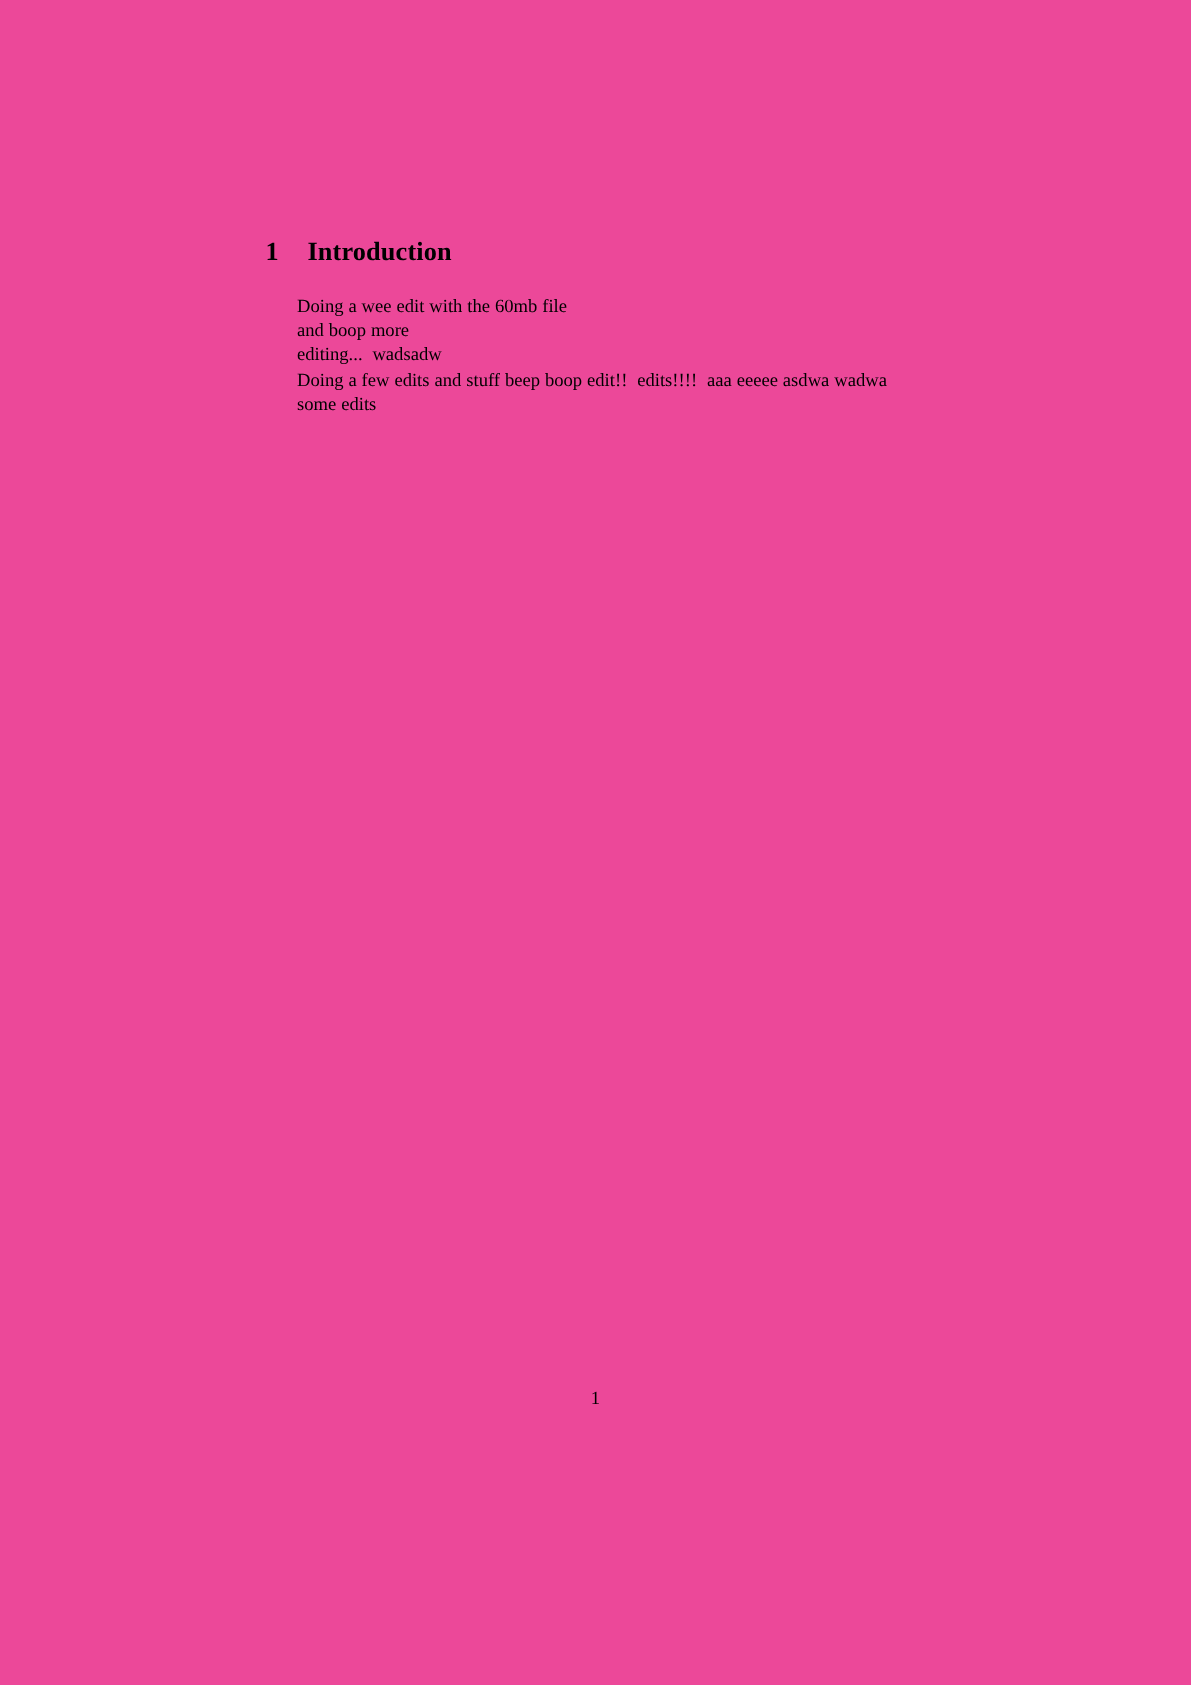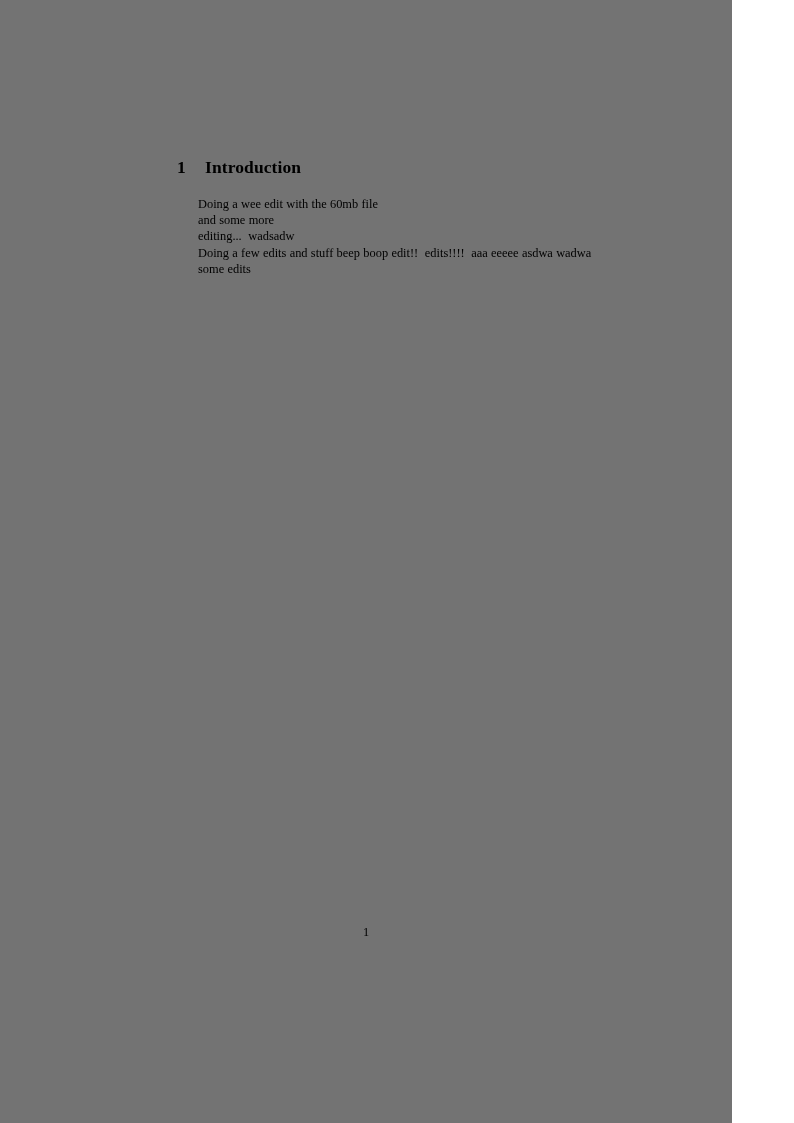--- a/index.html
+++ b/index.html
@@ -12,23 +12,23 @@
     background: #ffffff;
     font-family: "Liberation Serif", "DejaVu Serif", serif;
     color: #000000;
     position: relative;
     overflow: hidden;
   }
   .page {
     position: absolute;
     top: 0;
     left: 0;
-    width: 732px;
+    width: 794px;
     height: 1123px;
-    background: #737373;
+    background: #ec4899;
   }
   .content {
     position: absolute;
     left: 177px;
     top: 158px;
     width: 460px;
   }
   .section-heading {
     font-size: 17.5px;
     font-weight: bold;
@@ -72,21 +72,21 @@
 <body>
 
 <div class="page">
 
   <div class="content">
 
     <h1 class="section-heading"><span class="section-number">1</span><span class="section-title">Introduction</span></h1>
 
     <div class="body-paragraph">
       <span class="para-line indent">Doing a wee edit with the 60mb file</span>
-      <span class="para-line indent">and some more</span>
+      <span class="para-line indent">and boop more</span>
       <span class="para-line indent">editing...  wadsadw</span>
       <span class="para-line indent">Doing a few edits and stuff beep boop edit!!  edits!!!!  aaa eeeee asdwa wadwa</span>
       <span class="para-line indent">some edits</span>
     </div>
 
   </div>
 
   <div class="page-number">1</div>
 
 </div>

